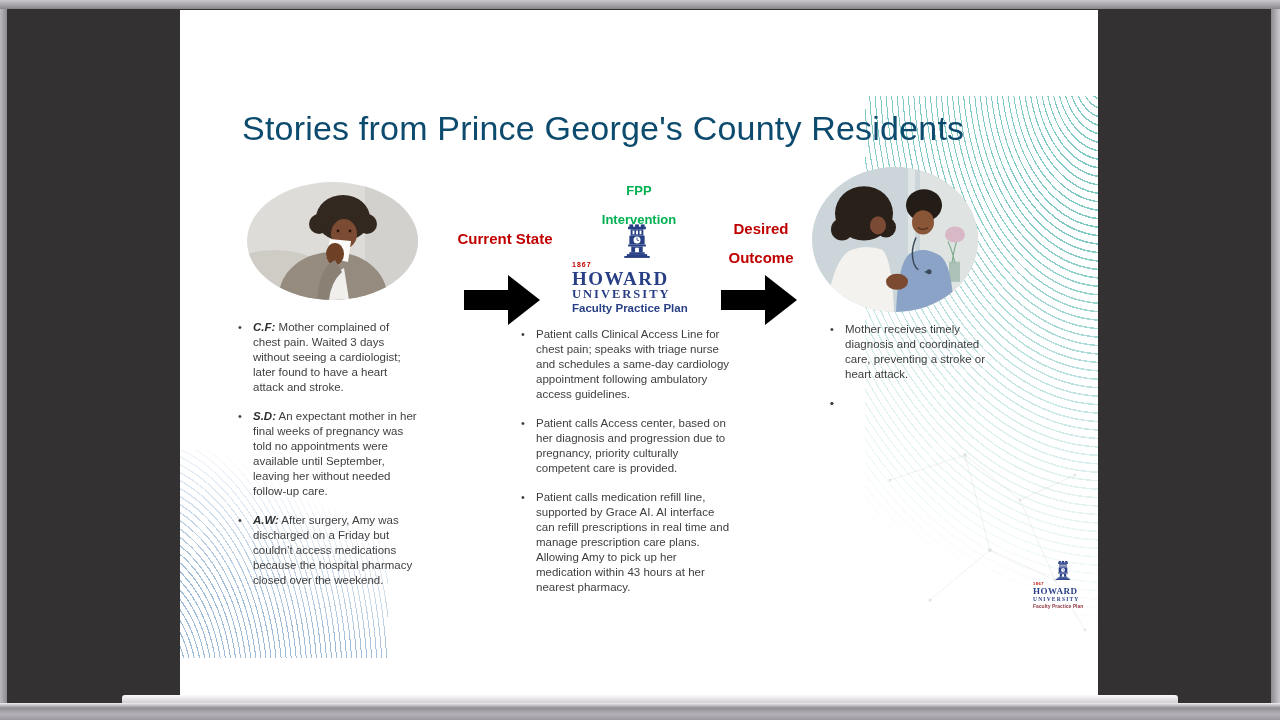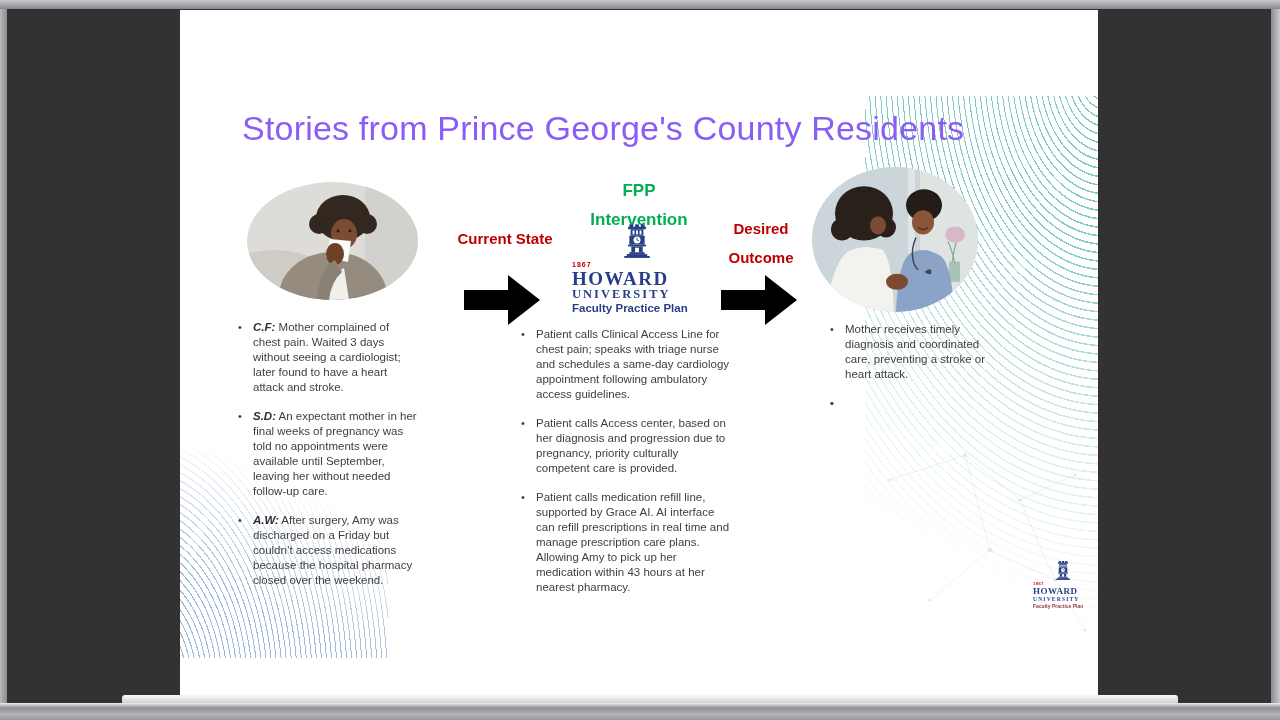--- a/index.html
+++ b/index.html
@@ -14,42 +14,42 @@
   .frame-left{position:absolute;left:0;top:0;bottom:0;width:7px;
     background:linear-gradient(90deg,#bbb8bd,#8e8b90);z-index:29;}
   .frame-right{position:absolute;right:0;top:0;bottom:0;width:9px;
     background:linear-gradient(270deg,#cdcacf,#8e8b90);z-index:29;}
   .bevel{position:absolute;left:122px;bottom:14px;width:1056px;height:11px;border-radius:3px;
     background:linear-gradient(180deg,#fbfafc,#c2bfc6);z-index:28;}
   .stage{position:absolute;left:7px;top:9px;right:9px;bottom:17px;background:#333132;
     border-radius:5px;overflow:hidden;}
   
   .slide{position:absolute;left:173px;top:1px;width:918px;height:693px;background:#ffffff;overflow:hidden;}
-  .title{position:absolute;left:62px;top:99px;width:780px;font-size:34px;color:#8b5cf6;
+  .title{position:absolute;left:62px;top:99px;width:780px;font-size:34px;color:#0c4a6e;
     white-space:nowrap;letter-spacing:.2px;}
   
   .deco-tr{position:absolute;top:86px;right:0;width:233px;height:566px;
     background:repeating-radial-gradient(ellipse 560px 860px at 103% -5%,
       rgba(26,158,147,0) 0 4.5px, rgba(26,158,147,.55) 4.5px 5.5px);
     -webkit-mask:linear-gradient(205deg,#000 22%,rgba(0,0,0,.3) 55%,transparent 80%);
     mask:linear-gradient(205deg,#000 22%,rgba(0,0,0,.3) 55%,transparent 80%);}
   .deco-bl{position:absolute;left:0;top:440px;width:208px;height:208px;
     background:repeating-radial-gradient(ellipse 430px 640px at -25% 115%,
       rgba(93,141,188,0) 0 4px, rgba(93,141,188,.6) 4px 5px);
     -webkit-mask:linear-gradient(25deg,#000 28%,transparent 75%);
     mask:linear-gradient(25deg,#000 28%,transparent 75%);}
   .deco-dots{position:absolute;left:690px;top:430px;opacity:.45;}
   
   .oval{position:absolute;border-radius:50%;overflow:hidden;}
   .oval.left{left:67px;top:172px;width:171px;height:118px;}
   .oval.right{left:632px;top:157px;width:166px;height:145px;}
   .oval svg{display:block;width:100%;height:100%;}
   
   .h-red{position:absolute;color:var(--red,#c00000);font-weight:bold;font-size:15px;text-align:center;}
-  .h-green{position:absolute;color:var(--green,#00b050);font-weight:bold;font-size:17px;text-align:center;}
+  .h-green{position:absolute;color:var(--green,#00b050);font-weight:bold;font-size:13px;text-align:center;}
   .h-current{left:267px;top:220px;width:116px;}
   .h-interv{left:389px;top:166px;width:140px;line-height:29px;}
   .h-outcome{left:531px;top:204px;width:100px;line-height:29px;}
   
   .arrow{position:absolute;width:76px;height:54px;}
   .arrow.a1{left:284px;top:263px;}
   .arrow.a2{left:541px;top:263px;}
   
   .logo{position:absolute;text-align:left;color:var(--navy,#283f85);}
   .logo-main{left:392px;top:214px;width:130px;}

